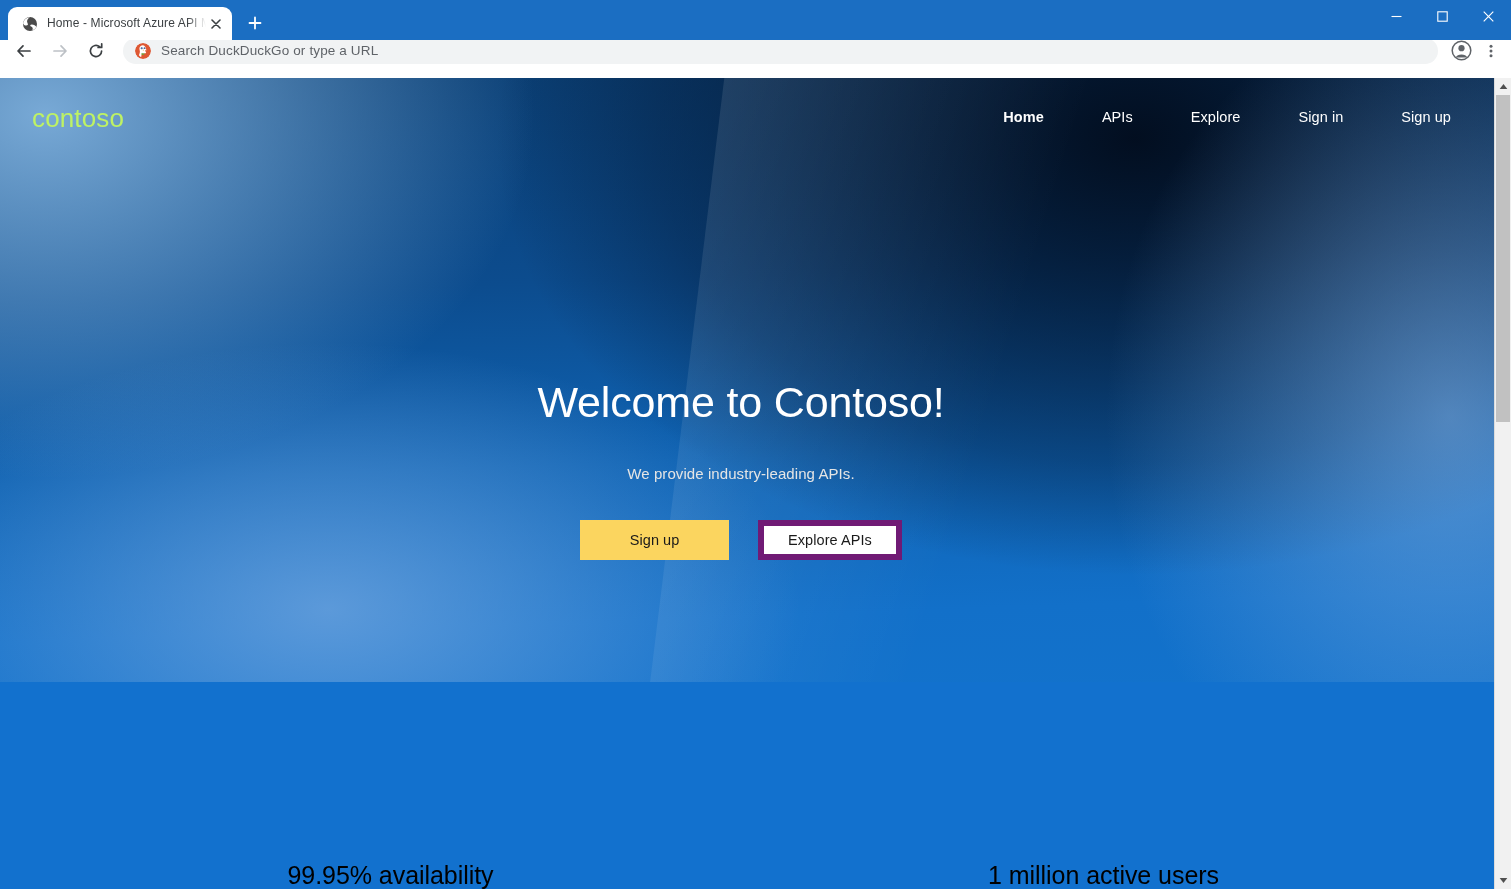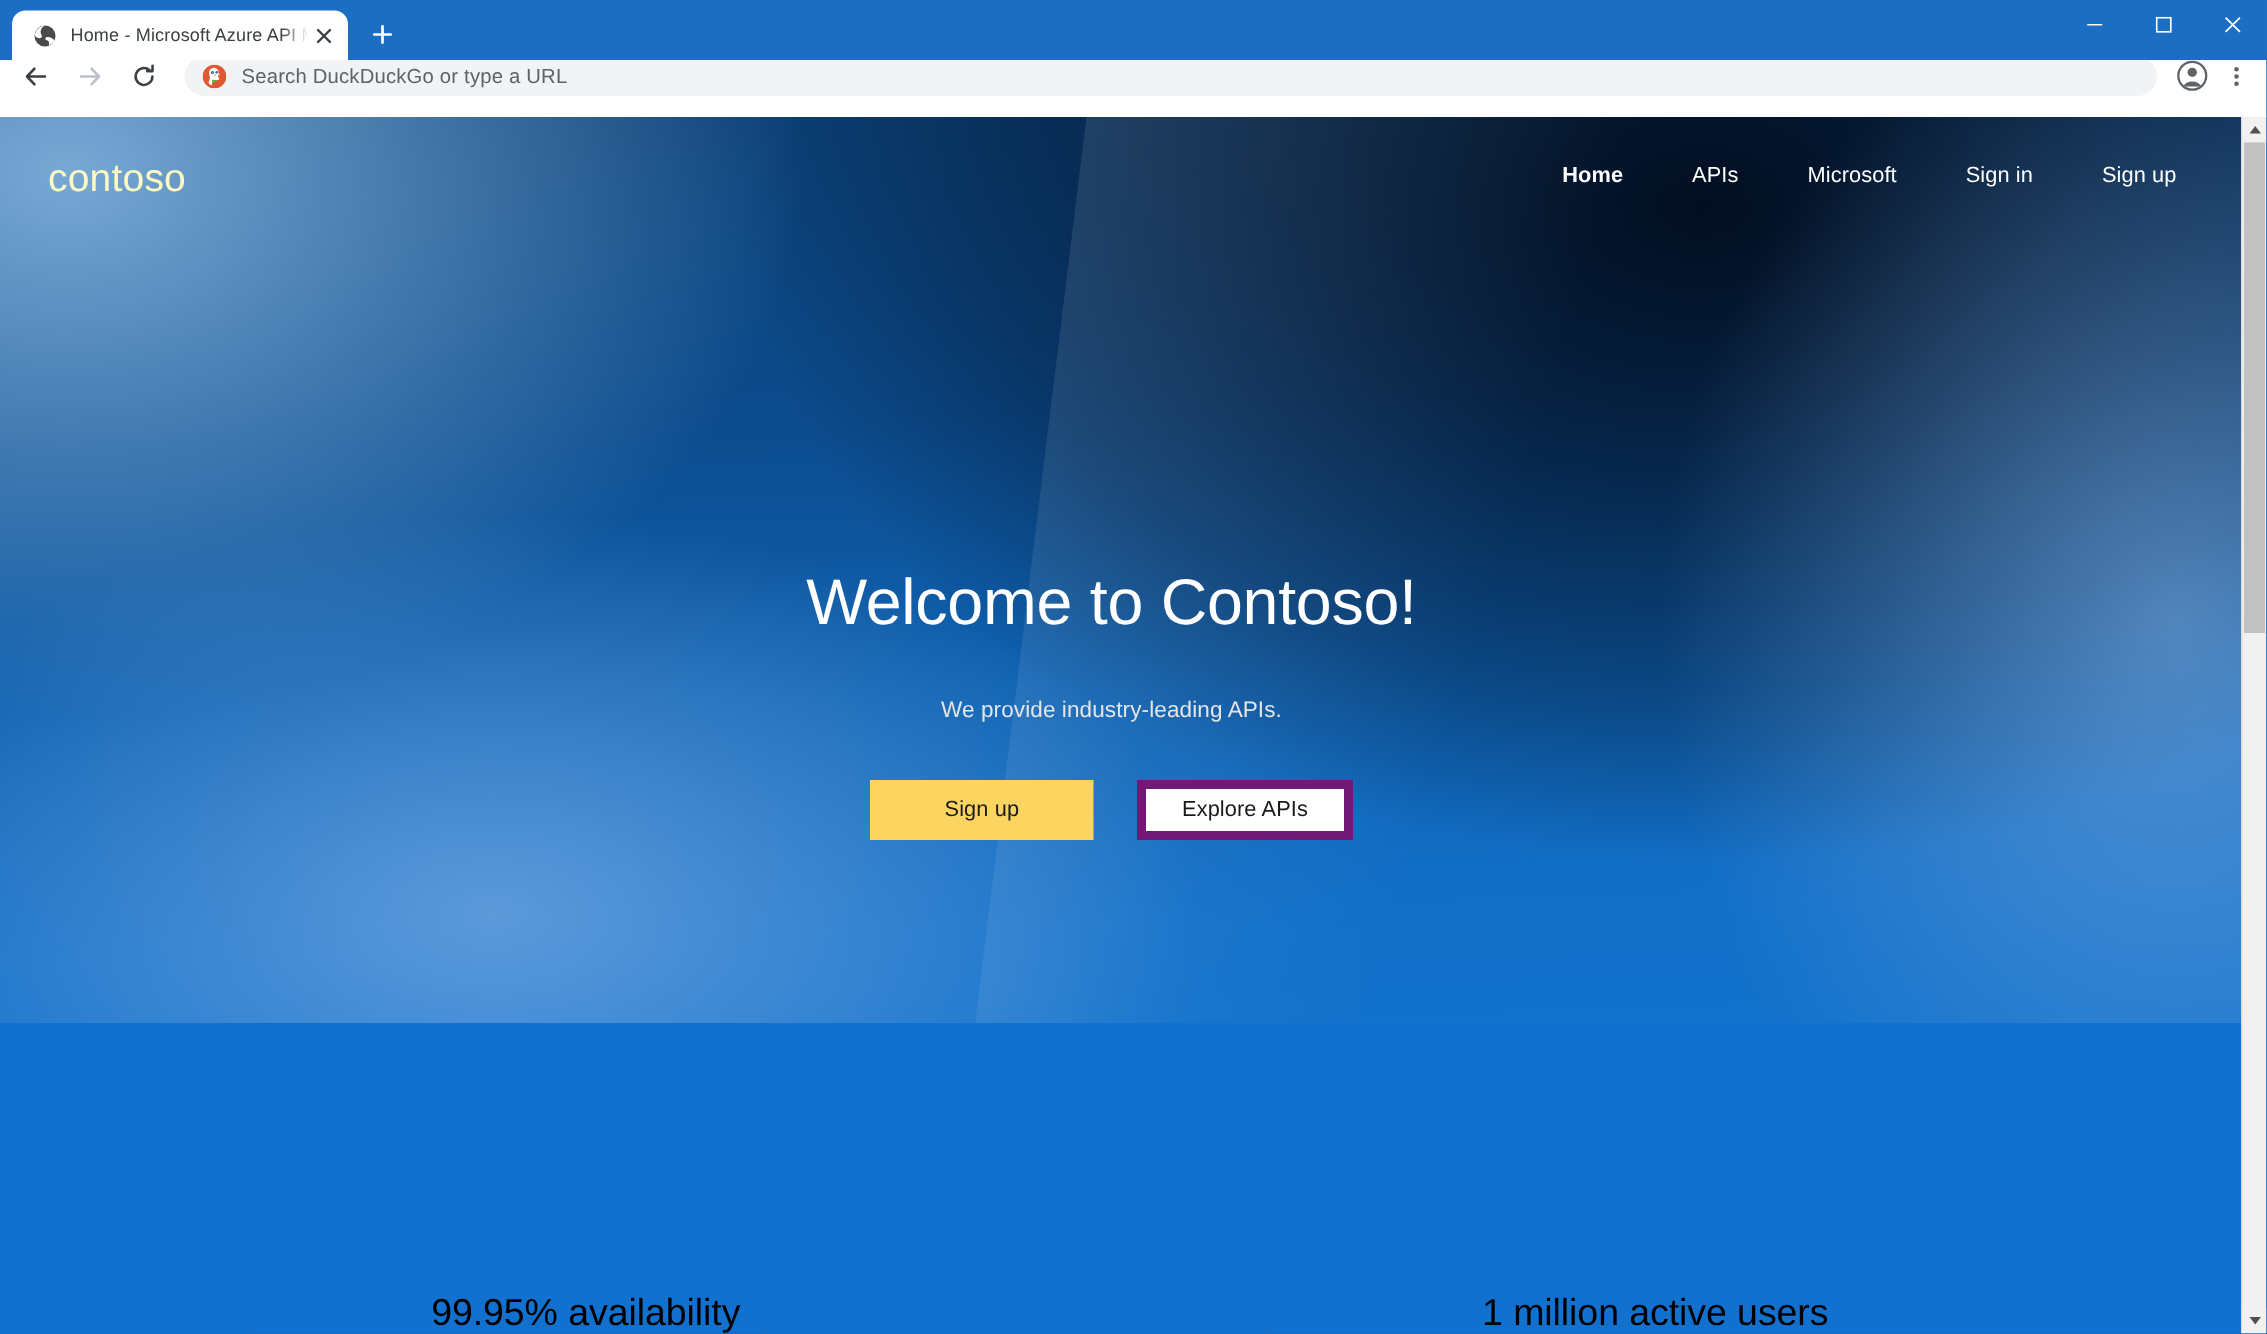--- a/index.html
+++ b/index.html
@@ -222,32 +222,32 @@
     height: 78px;
     display: flex;
     align-items: center;
     z-index: 5;
     padding: 0 22px 0 32px;
   }
 
   .brand {
     font-size: 26px;
     font-weight: 400;
-    color: #fef9c3;
+    color: #bef264;
     letter-spacing: 0.005em;
     line-height: 1;
     cursor: pointer;
     padding-top: 2px;
   }
 
   .site-nav {
     margin-left: auto;
     display: flex;
     align-items: center;
-    gap: 4px;
+    gap: 16px;
     text-align: right;
   }
 
   .nav-link {
     font-size: 14.5px;
     color: #ffffff;
     text-decoration: none;
     padding: 8px 21px;
     white-space: nowrap;
     cursor: pointer;
@@ -476,21 +476,21 @@
         <div class="hero-sheen"></div>
       </div>
 
       <div class="stats-band"></div>
 
       <div class="site-header">
         <div class="brand">contoso</div>
         <nav class="site-nav">
           <a class="nav-link active">Home</a>
           <a class="nav-link">APIs</a>
-          <a class="nav-link">Microsoft</a>
+          <a class="nav-link">Explore</a>
           <a class="nav-link">Sign in</a>
           <a class="nav-link">Sign up</a>
         </nav>
       </div>
 
       <div class="hero-content">
         <h1 class="hero-title">Welcome to Contoso!</h1>
         <p class="hero-sub">We provide industry-leading APIs.</p>
         <div class="hero-actions">
           <button class="btn btn-primary">Sign up</button>

